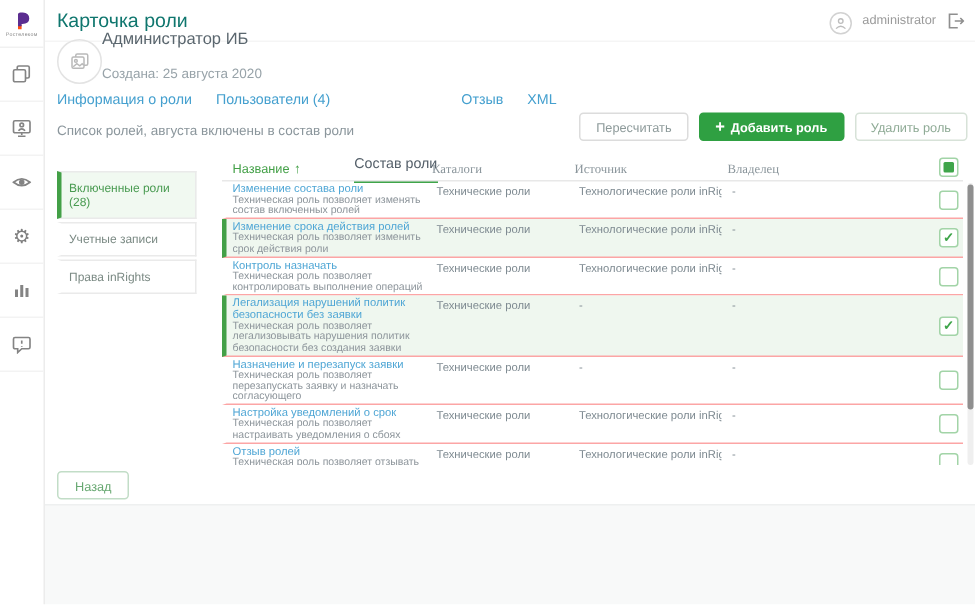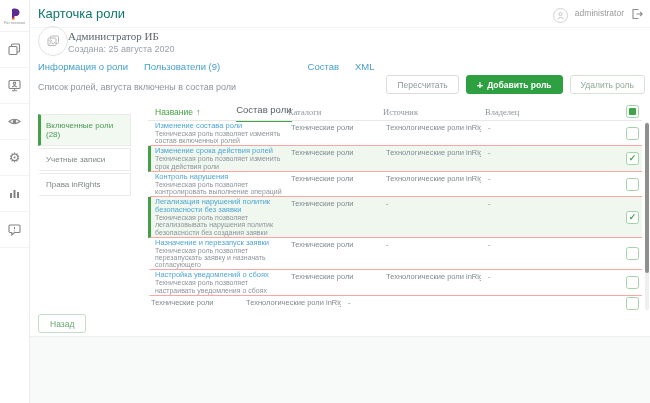--- a/index.html
+++ b/index.html
@@ -23,21 +23,21 @@
   .page-title { position:absolute; left:38px; top:6px; font-size:13px; font-weight:400; color:#0f766e; }
   .topbar-right { position:absolute; right:7px; top:8px; display:flex; align-items:flex-start; gap:7px; }
   .avatar-sm { width:15px; height:15px; border-radius:50%; border:1px solid #d2d2d2;
     display:flex; align-items:center; justify-content:center; }
   .username { font-size:8.5px; color:#9a9a9a; }
   .logout { cursor:pointer; display:flex; }
 
   
   .role-avatar { position:absolute; left:38px; top:26px; width:30px; height:30px;
     border-radius:50%; border:1px solid #e3e3e3; display:flex; align-items:center; justify-content:center; }
-  .role-name { position:absolute; left:68px; top:30px; font-size:11px; color:#5a666e;font-family:Liberation Serif, serif; }
+  .role-name { position:absolute; left:68px; top:20px; font-size:11px; color:#5a666e; }
   .role-created { position:absolute; left:68px; top:44px; font-size:9px; color:#98a3a9; }
 
   
   .tabs { position:absolute; left:38px; top:61px; display:flex; gap:16px; }
   .tab { font-size:9.5px; color:#45a0cf; padding-bottom:5px; cursor:pointer;
     border-bottom:2px solid transparent; }
   .tab.active { color:#55606a; border-bottom-color:#3fa54a;margin-top:43px; }
   .subtitle { position:absolute; left:38px; top:82px; font-size:9px; color:#8b969c; }
 
   
@@ -169,23 +169,23 @@
       <rect x="2" y="4" width="8" height="7.5" rx="1" fill="#fff"></rect>
       <circle cx="4.6" cy="6.6" r="0.9"></circle>
       <path d="M2.8 10.5 l2.4-2 2 1.4 1.6-1.4 1 1"></path>
     </svg>
   </div>
   <div class="role-name">Администратор ИБ</div>
   <div class="role-created">Создана: 25 августа 2020</div>
 
   <nav class="tabs">
       <span class="tab"><span>Информация о роли</span></span>
-      <span class="tab"><span>Пользователи (9)</span></span>
+      <span class="tab"><span>Пользователи (4)</span></span>
       <span class="tab active"><span>Состав роли</span></span>
-      <span class="tab"><span>Состав</span></span>
+      <span class="tab"><span>Отзыв</span></span>
       <span class="tab"><span>XML</span></span>
     </nav>
   <div class="subtitle">Список ролей, августа включены в состав роли</div>
 
   <div class="toolbar">
     <button class="btn btn-plain">Пересчитать</button>
     <button class="btn btn-green">
       <span class="plus">+</span>
       <span>Добавить роль</span>
     </button>
@@ -236,21 +236,21 @@
     <div class="c c3">Технологические роли inRig...</div>
     <div class="c c4">-</div>
     <div class="c c5">
       <span class="checkbox checked">
               <span class="glyph">✓</span>
             </span>
     </div>
   </div>
         <div class="trow">
     <div class="c c1">
-      <a class="row-title">Контроль нарушения</a>
+      <a class="row-title">Контроль назначать</a>
       <div class="row-desc">Техническая роль позволяет контролировать выполнение операций</div>
     </div>
     <div class="c c2">Технические роли</div>
     <div class="c c3">Технологические роли inRig...</div>
     <div class="c c4">-</div>
     <div class="c c5">
       <span class="checkbox">
               <span class="glyph"></span>
             </span>
     </div>
@@ -278,33 +278,37 @@
     <div class="c c3">-</div>
     <div class="c c4">-</div>
     <div class="c c5">
       <span class="checkbox">
               <span class="glyph"></span>
             </span>
     </div>
   </div>
         <div class="trow">
     <div class="c c1">
-      <a class="row-title">Настройка уведомлений о сбоях</a>
+      <a class="row-title">Настройка уведомлений о срок</a>
       <div class="row-desc">Техническая роль позволяет настраивать уведомления о сбоях</div>
     </div>
     <div class="c c2">Технические роли</div>
     <div class="c c3">Технологические роли inRig...</div>
     <div class="c c4">-</div>
     <div class="c c5">
       <span class="checkbox">
               <span class="glyph"></span>
             </span>
     </div>
   </div>
         <div class="trow">
+    <div class="c c1">
+      <a class="row-title">Отзыв ролей</a>
+      <div class="row-desc">Техническая роль позволяет отзывать роли</div>
+    </div>
     <div class="c c2">Технические роли</div>
     <div class="c c3">Технологические роли inRig...</div>
     <div class="c c4">-</div>
     <div class="c c5">
       <span class="checkbox">
               <span class="glyph"></span>
             </span>
     </div>
   </div>
       </div>

